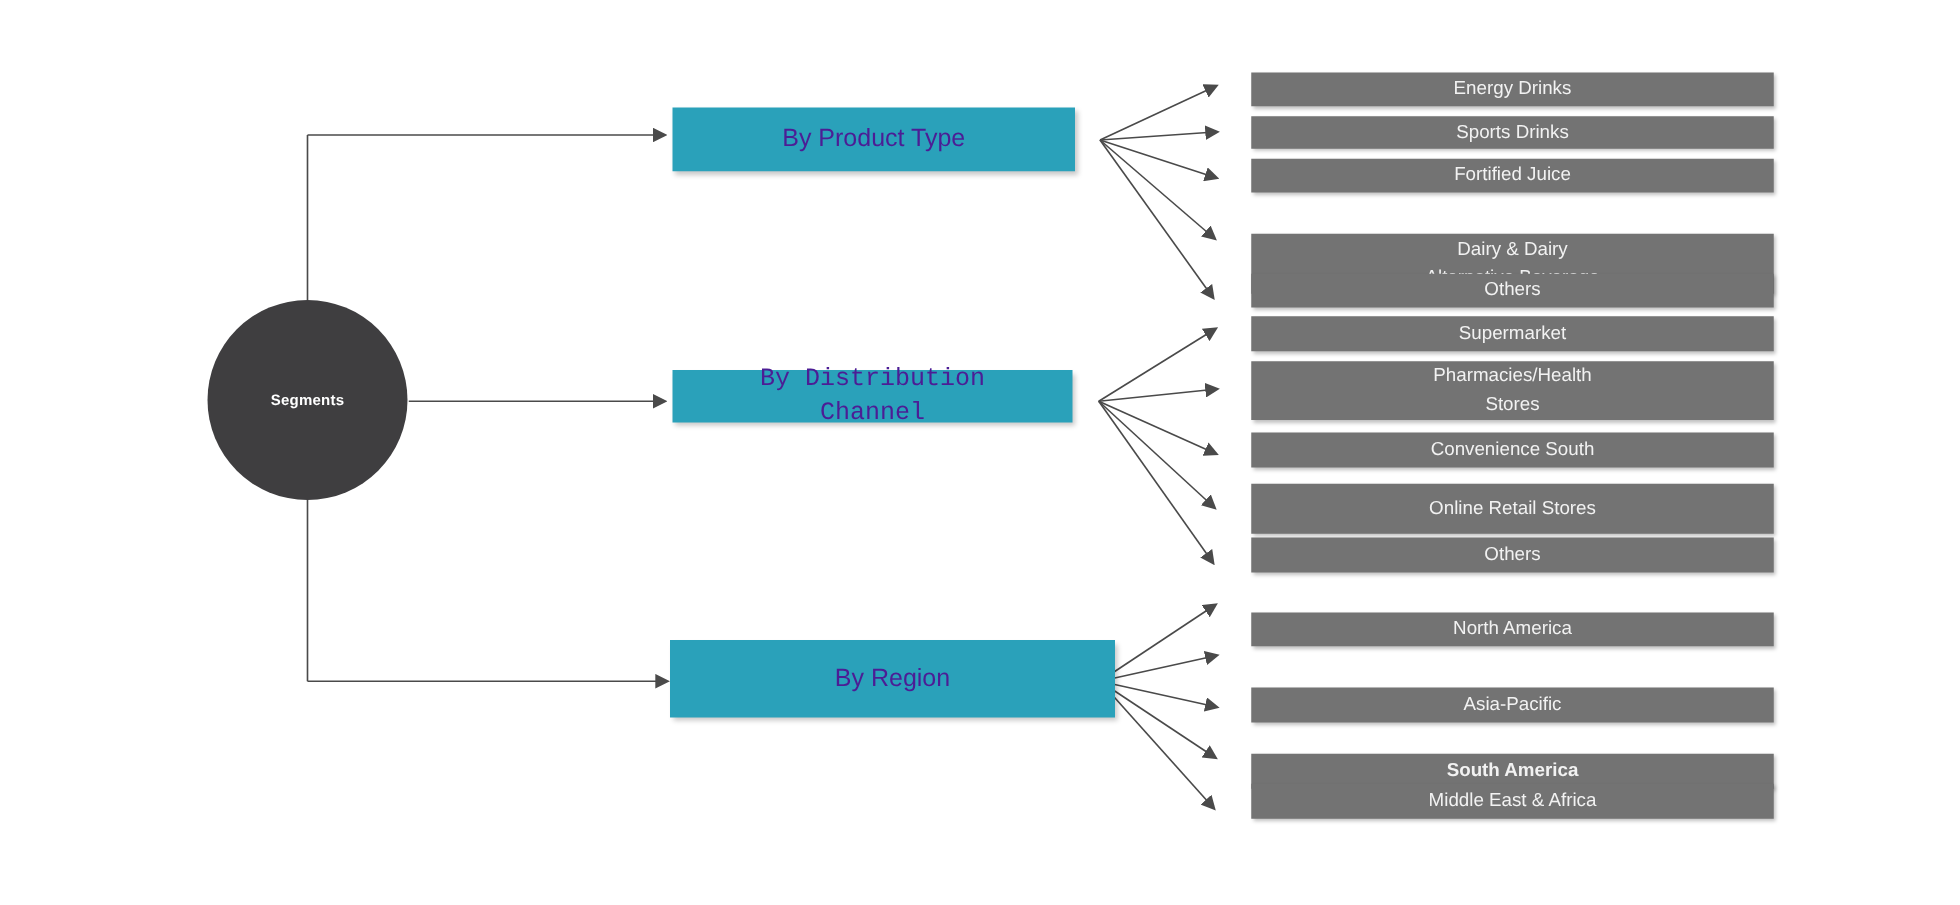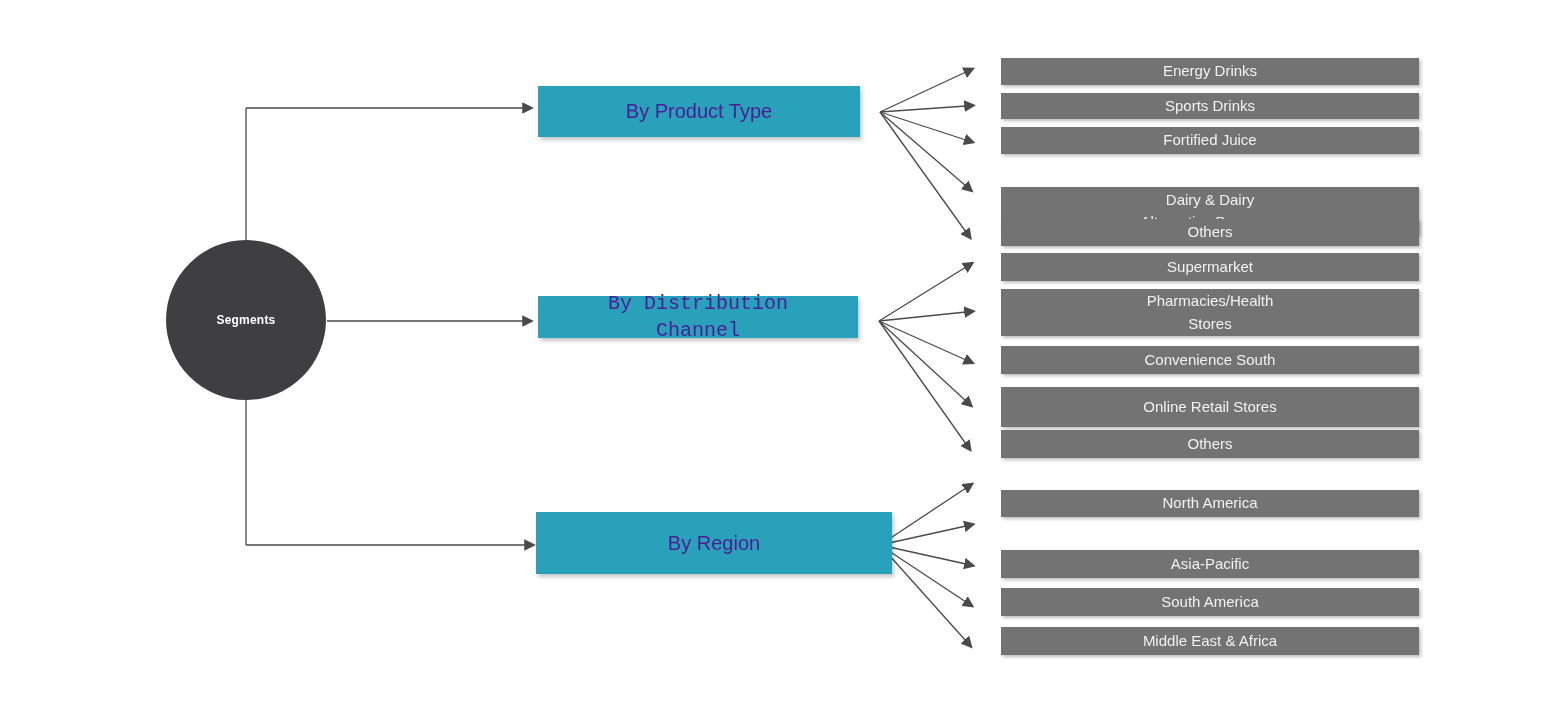--- a/index.html
+++ b/index.html
@@ -125,16 +125,16 @@
 
   <div class="leaf" style="top:253px; height:28px;">Supermarket</div>
   <div class="leaf" style="top:289px; height:47px;">Pharmacies/Health
 Stores</div>
   <div class="leaf" style="top:346px; height:28px;">Convenience South</div>
   <div class="leaf" style="top:387px; height:40px;">Online Retail Stores</div>
   <div class="leaf" style="top:430px; height:28px;">Others</div>
 
   <div class="leaf" style="top:474px; height:27px;margin-top:16px;">North America</div>
   <div class="leaf" style="top:550px; height:28px;">Asia-Pacific</div>
-  <div class="leaf" style="top:588px; height:28px;">South America</div>
+  <div class="leaf" style="top:603px; height:28px;font-weight:bold;">South America</div>
   <div class="leaf" style="top:627px; height:28px;">Middle East &amp; Africa</div>
 
 </div>
 
 </body></html>

